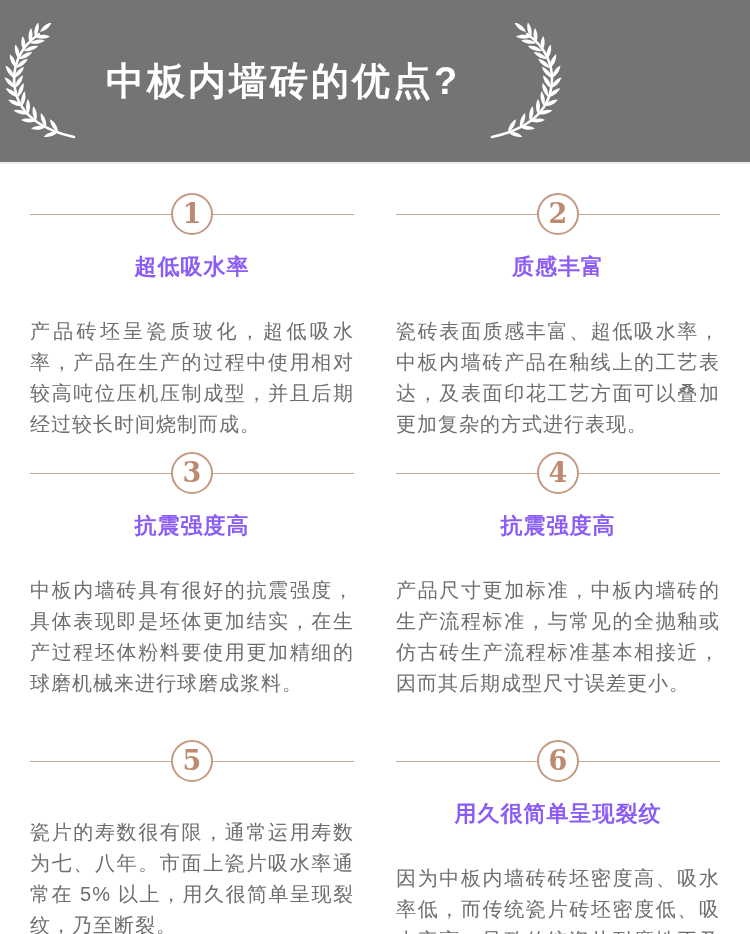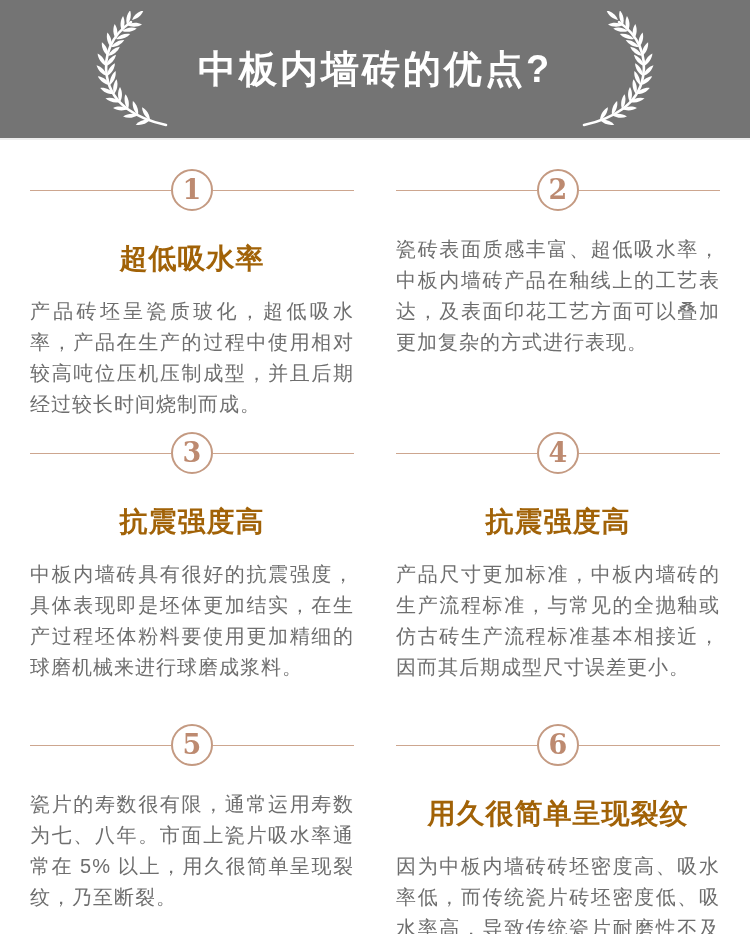--- a/index.html
+++ b/index.html
@@ -7,26 +7,25 @@
   body {
     width: 750px;
     height: 934px;
     background: #ffffff;
     font-family: "Liberation Sans", sans-serif;
     overflow: hidden;
   }
 
   
   .header {
-    height: 140px;
+    height: 164px;
     background: #747474;
     border-bottom: 2px solid #ededed;
     display: flex;
     align-items: center;
-    justify-content: center;
     gap: 26px;
   }
   .header-title {
     color: #ffffff;
     font-size: 38px;
     font-weight: bold;
     letter-spacing: 3px;
     white-space: nowrap;
   }
   .laurel { width: 80px; height: 120px; display: block; margin-top: 4px; }
@@ -64,30 +63,30 @@
     color: #bd8a70;
     font-family: "DejaVu Serif", "Liberation Serif", serif;
     font-weight: bold;
     font-size: 27px;
     line-height: 38px;
     text-align: center;
     flex: 0 0 auto;
   }
 
   .card-title {
-    margin-top: 32px;
-    font-size: 28px;
+    margin-top: 16px;
+    font-size: 22px;
     line-height: 30px;
     font-weight: bold;
-    color: #a16207;
+    color: #8b5cf6;
     letter-spacing: 1px;
   }
 
   .card-body {
-    margin-top: 22px;
+    margin-top: 34px;
     font-size: 20px;
     line-height: 31px;
     font-weight: 300;
     color: #6e6e6e;
     letter-spacing: 1px;
     text-align: justify;
     text-align-last: left;
   }
 </style>
 </head>
@@ -154,20 +153,21 @@
       <h3 class="card-title">超低吸水率</h3>
       <p class="card-body">产品砖坯呈瓷质玻化，超低吸水率，产品在生产的过程中使用相对较高吨位压机压制成型，并且后期经过较长时间烧制而成。</p>
     </section>
 
     <section class="card">
       <div class="num-row">
         <span class="num-line"></span>
         <span class="num-circle">2</span>
         <span class="num-line"></span>
       </div>
+      <h3 class="card-title">质感丰富</h3>
       <p class="card-body">瓷砖表面质感丰富、超低吸水率，中板内墙砖产品在釉线上的工艺表达，及表面印花工艺方面可以叠加更加复杂的方式进行表现。</p>
     </section>
   </div>
 
   <div class="row row-2">
     <section class="card">
       <div class="num-row">
         <span class="num-line"></span>
         <span class="num-circle">3</span>
         <span class="num-line"></span>

